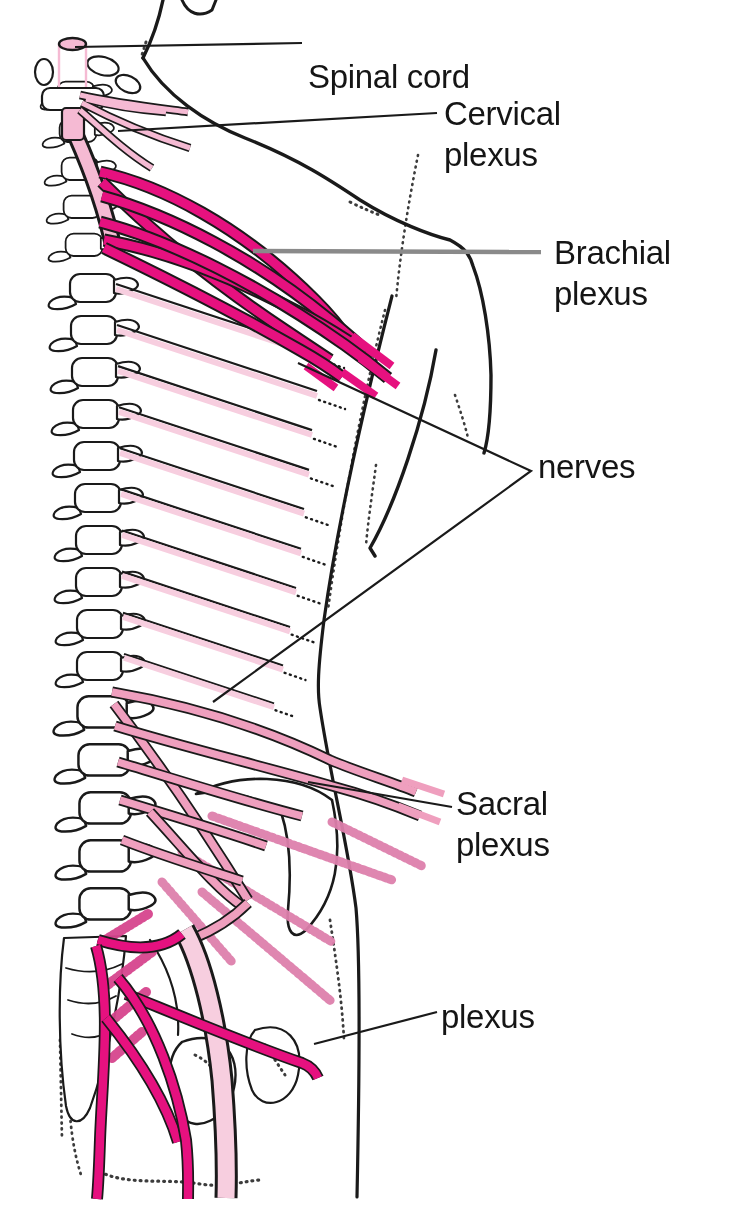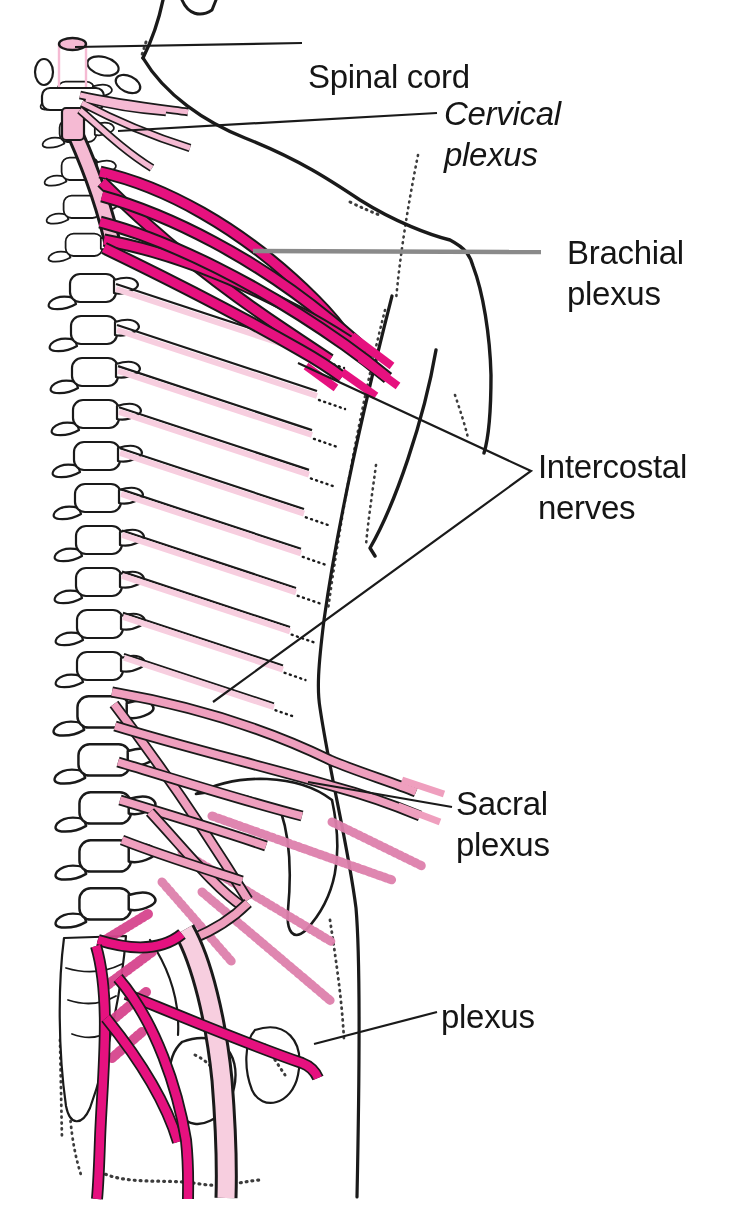--- a/index.html
+++ b/index.html
@@ -224,30 +224,29 @@
       <path class="leader-gray" d="M253,251 L541,252"></path>
       <path class="leader" stroke-width="2.4" d="M298,363 L531,471 L213,702"></path>
       <path class="leader" stroke-width="2.4" d="M308,782 L452,807"></path>
       <path class="leader" stroke-width="2.4" d="M314,1044 L437,1012"></path>
     </g>
   </svg>
 
   <div class="label" style="left:308px;top:24px;margin-top:32px;">
     <span>Spinal cord</span>
   </div>
-  <div class="label" style="left:444px;top:93px;font-style:italic;">
+  <div class="label" style="left:444px;top:93px;">
     <span>Cervical</span>
     <span>plexus</span>
   </div>
-  <div class="label" style="left:567px;top:232px;">
+  <div class="label" style="left:554px;top:232px;">
     <span>Brachial</span>
     <span>plexus</span>
   </div>
   <div class="label" style="left:538px;top:446px;">
-    <span>Intercostal</span>
     <span>nerves</span>
   </div>
   <div class="label" style="left:456px;top:783px;">
     <span>Sacral</span>
     <span>plexus</span>
   </div>
   <div class="label" style="left:441px;top:996px;">
     <span>plexus</span>
   </div>
 

